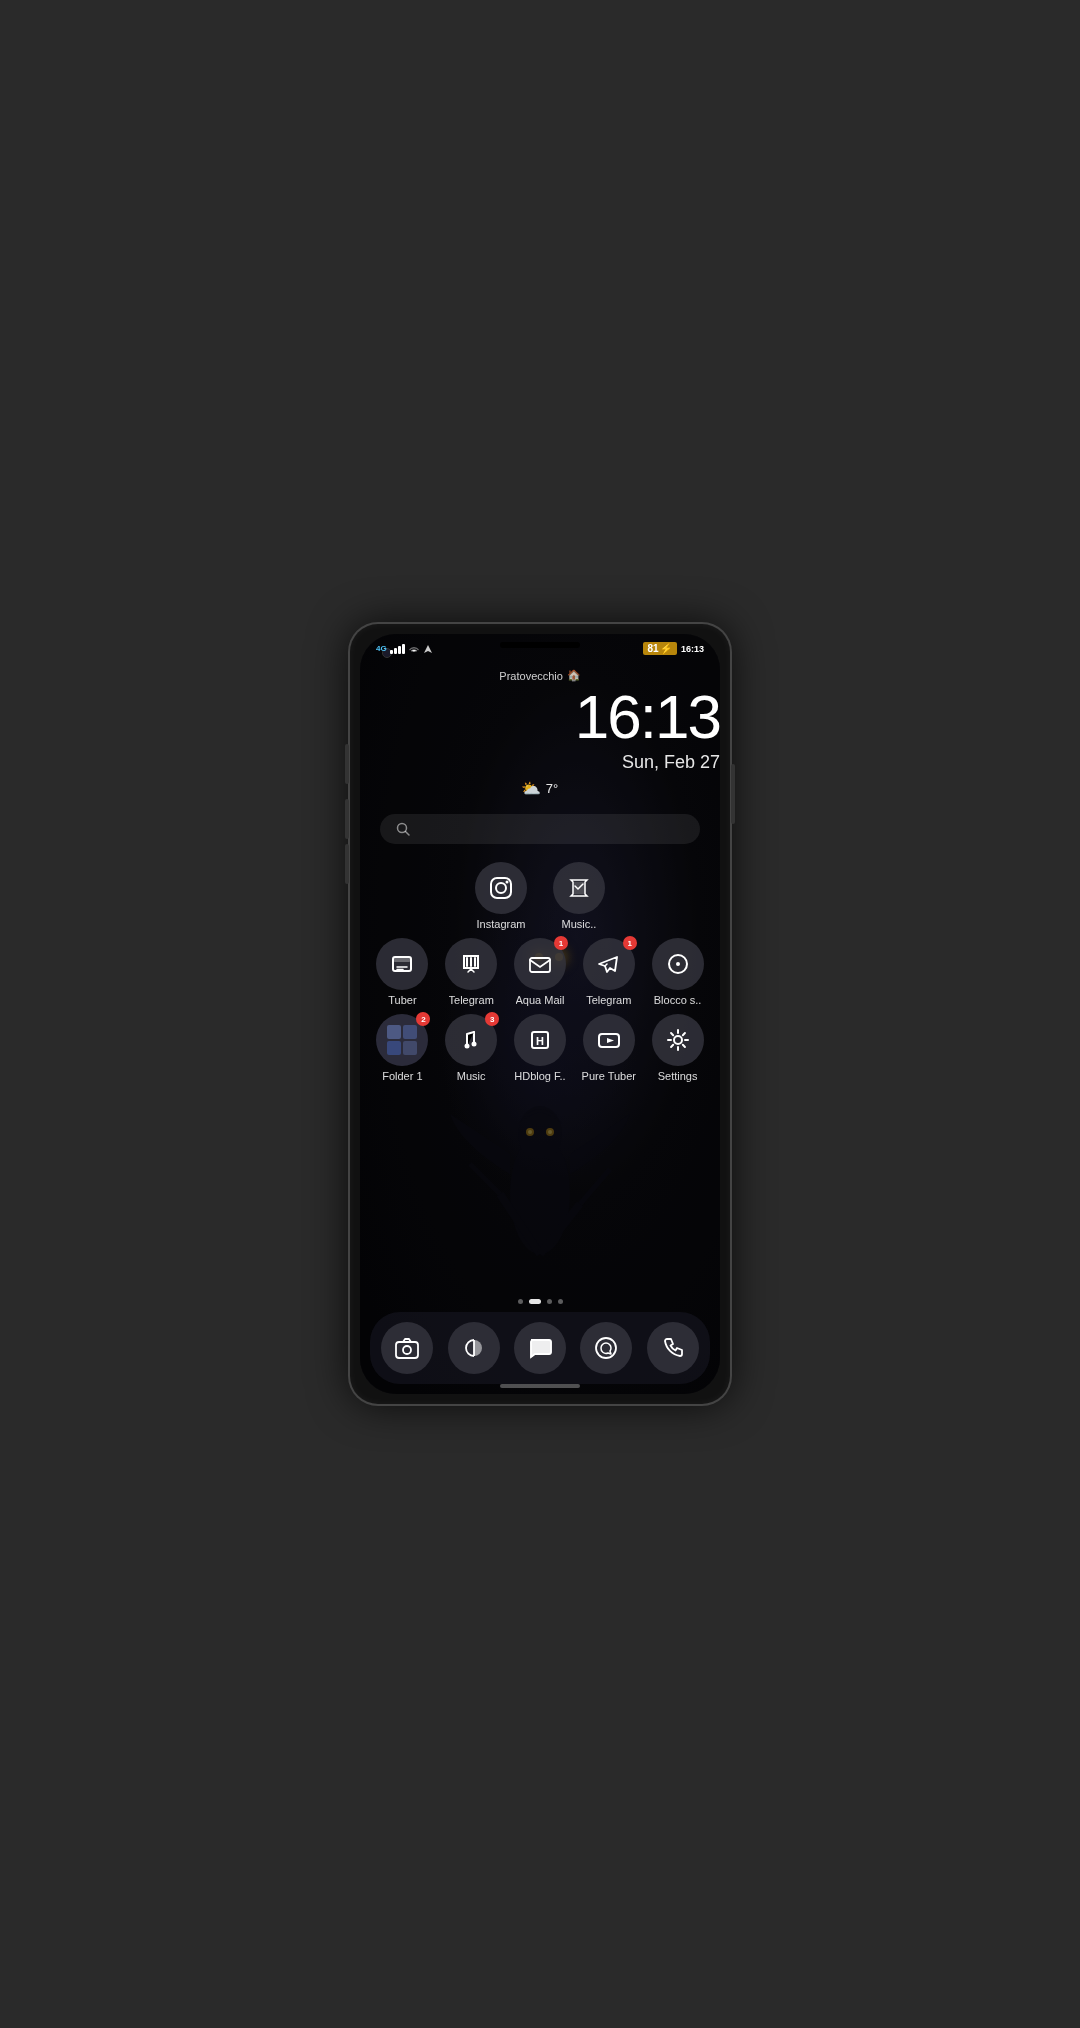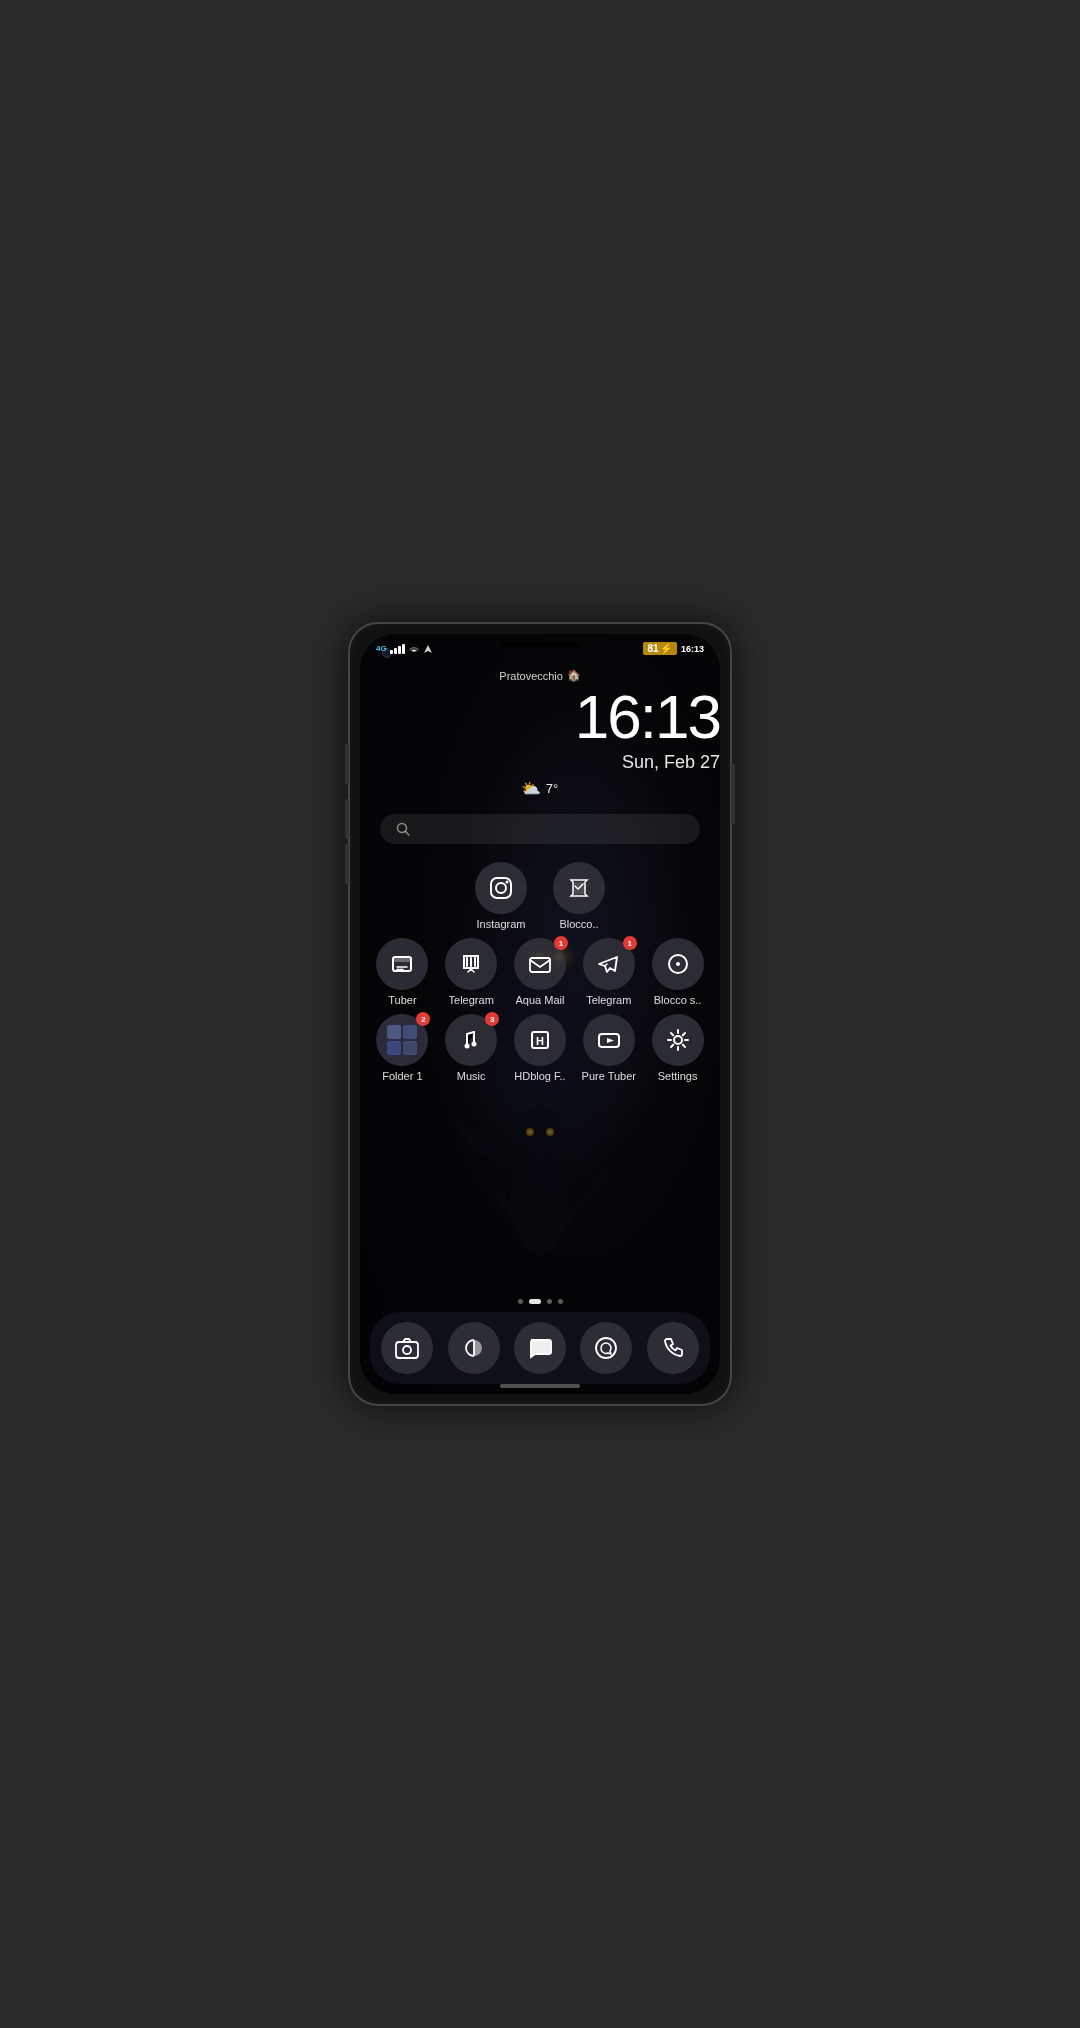--- a/index.html
+++ b/index.html
@@ -474,21 +474,21 @@
             <span class="app-label">Instagram</span>
           </div>
           <div class="app-icon-wrapper">
             <div class="app-icon">
               <svg width="28" height="28" viewBox="0 0 28 28">
                 <path d="M8 20L6 22h16l-2-2V8l2-2H6l2 2v12z" fill="none" stroke="#fff" stroke-width="1.5"></path>
                 <path d="M8 8h12v12H8z" fill="rgba(255,255,255,0.15)"></path>
                 <path d="M10 12l3 3 5-5" stroke="#fff" stroke-width="1.5" fill="none" stroke-linecap="round"></path>
               </svg>
             </div>
-            <span class="app-label">Blocco..</span>
+            <span class="app-label">Music..</span>
           </div>
         </div>
 
         <div class="app-row-5">
 
           <div class="app-icon-wrapper">
             <div class="app-icon">
               <svg width="28" height="28" viewBox="0 0 28 28">
                 <rect x="5" y="7" width="18" height="14" rx="2" fill="none" stroke="#fff" stroke-width="2"></rect>
                 <rect x="5" y="7" width="18" height="5" rx="2" fill="#fff" opacity="0.3"></rect>

